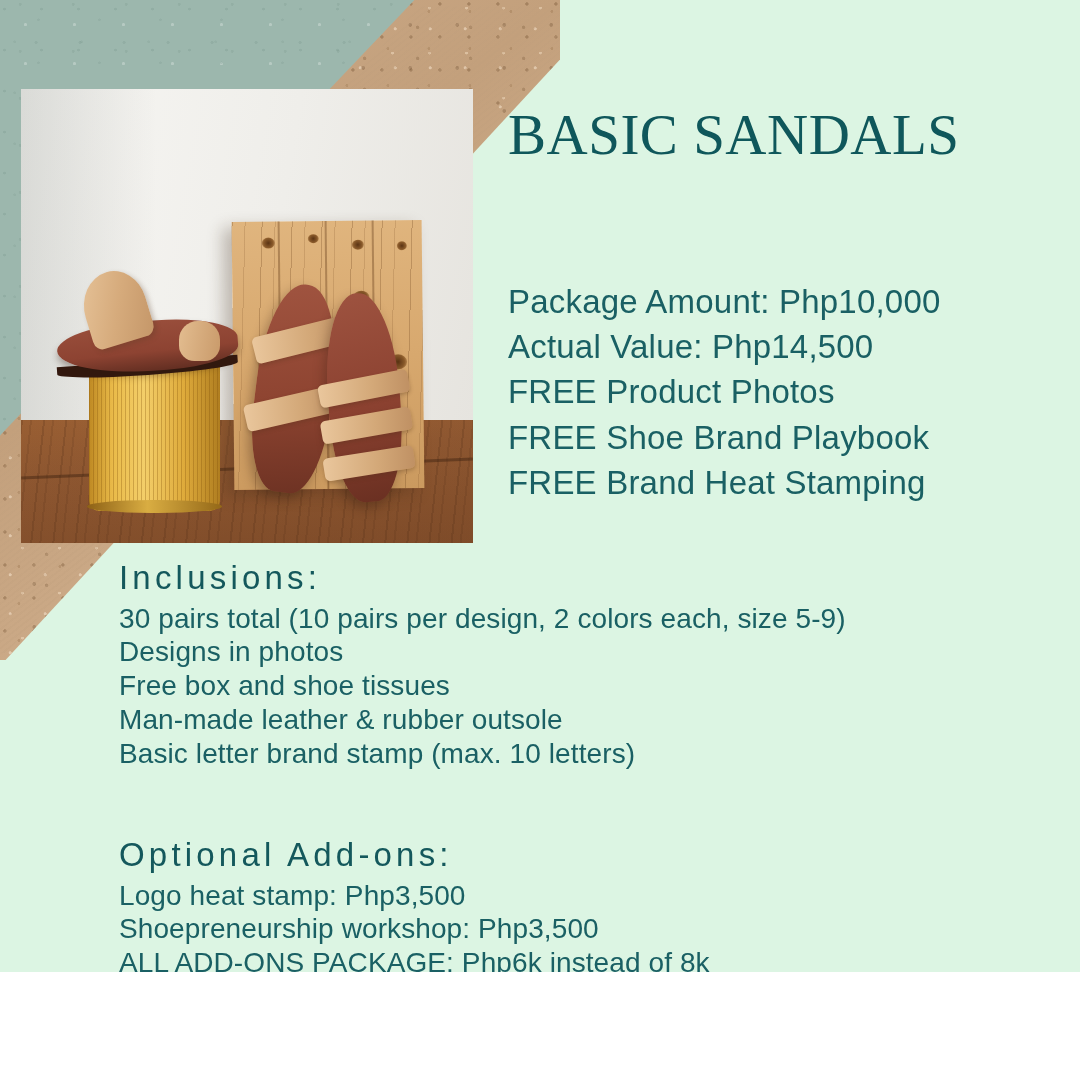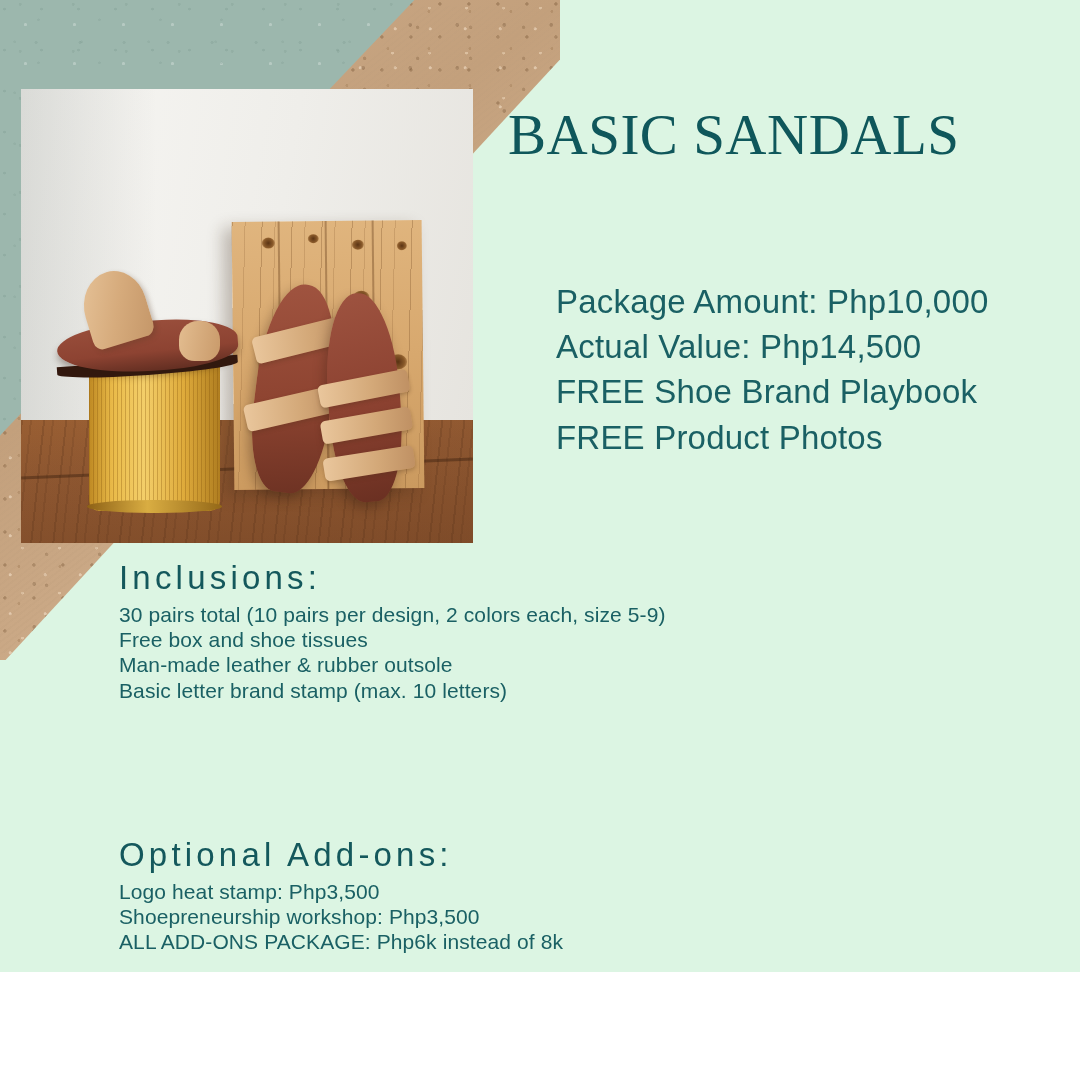--- a/index.html
+++ b/index.html
@@ -193,40 +193,40 @@
   .headline .hl { display:block; }
 
   .pkg {
     position:absolute;
     left:508px; top:279px; width:545px;
     font-size:33px;
     line-height:1.37;
     color:#1a6064;
     letter-spacing:.2px;
   }
-  .pkg div { white-space:nowrap;margin-left:48px; }
+  .pkg div { white-space:nowrap; }
 
   .sec {
     position:absolute;
     left:119px; width:900px;
     color:#1a6064;
   }
   .sec-incl { top:556px; }
   .sec-addon { top:833px; }
   .sec h2 {
     font-size:33px;
     font-weight:400;
     letter-spacing:4.2px;
     line-height:1.32;
     color:#14585c;
     margin-bottom:2px;
   }
   .sec ul { list-style:none; }
   .sec li {
-    font-size:21px;
+    font-size:28px;
     line-height:1.21;
     letter-spacing:.1px;
     white-space:nowrap;
   }
 </style>
 </head>
 <body>
 
 <div id="poster">
 
@@ -274,28 +274,30 @@
     </div>
   </div>
 
   <div class="headline">
     <span class="hl">BASIC SANDALS</span>
   </div>
 
   <div class="pkg">
     <div>Package Amount: Php10,000</div>
     <div>Actual Value: Php14,500</div>
+    <div>FREE Product Photos</div>
     <div>FREE Shoe Brand Playbook</div>
-    <div>FREE Product Photos</div>
+    <div>FREE Brand Heat Stamping</div>
   </div>
 
   <div class="sec sec-incl">
     <h2>Inclusions:</h2>
     <ul>
       <li>30 pairs total (10 pairs per design, 2 colors each, size 5-9)</li>
+      <li>Designs in photos</li>
       <li>Free box and shoe tissues</li>
       <li>Man-made leather &amp; rubber outsole</li>
       <li>Basic letter brand stamp (max. 10 letters)</li>
     </ul>
   </div>
 
   <div class="sec sec-addon">
     <h2>Optional Add-ons:</h2>
     <ul>
       <li>Logo heat stamp: Php3,500</li>

